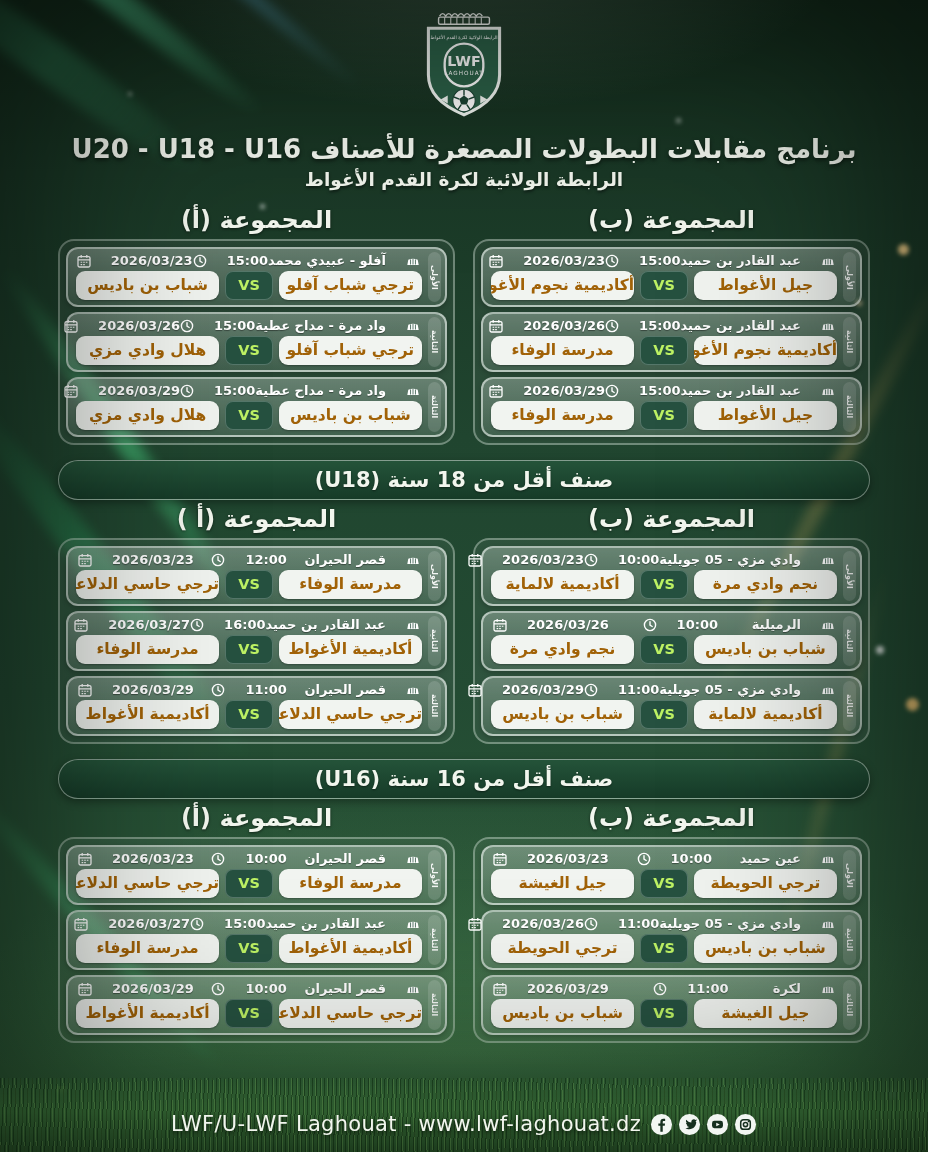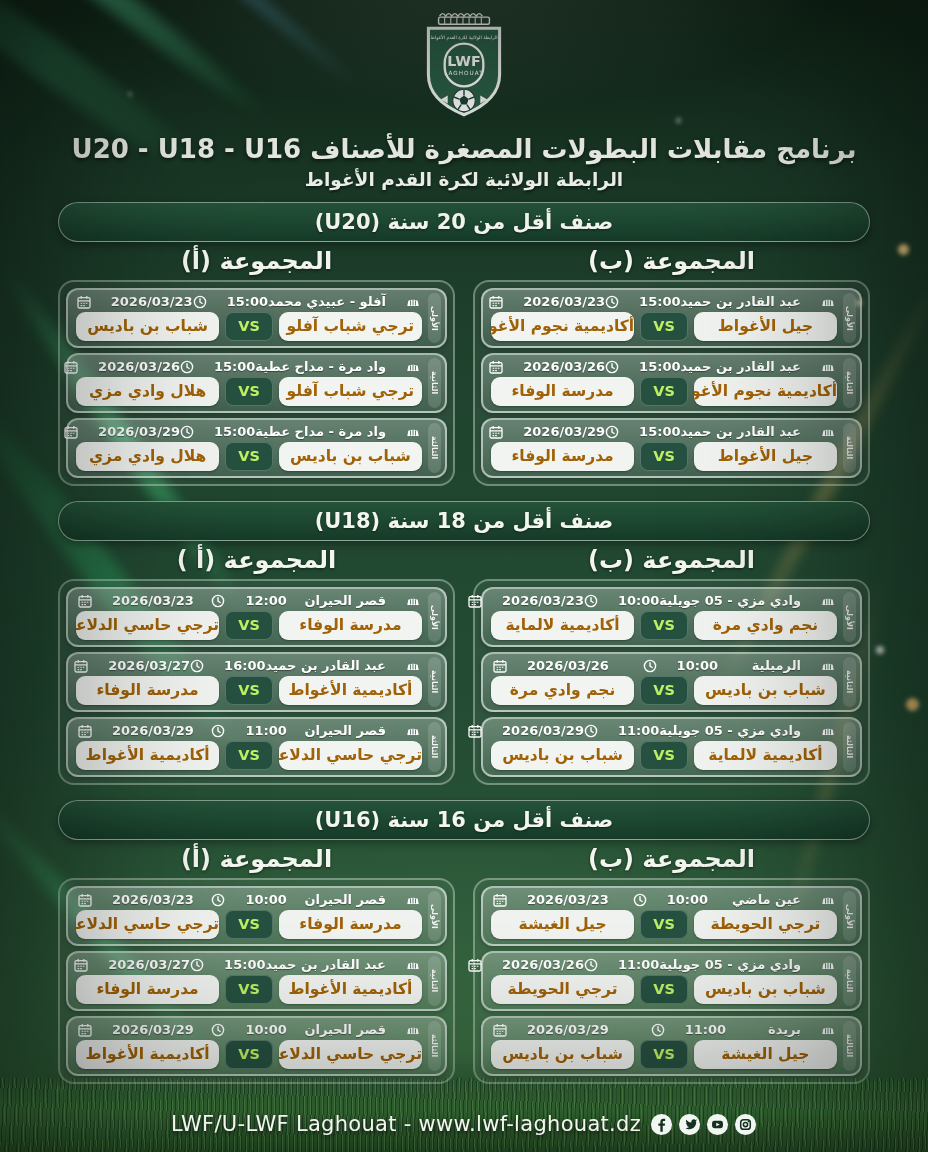--- a/index.html
+++ b/index.html
@@ -114,23 +114,20 @@
             <path d="M50,86 V80.5 M54.6,89.6 L60,87.5 M52.8,95 L56,100 M47.2,95 L44,100 M45.4,89.6 L40,87.5" stroke="#1c4434" stroke-width="1.4" fill="none"></path>
           </g>
         </svg>
       </div>
       <h1 class="title" dir="rtl">برنامج مقابلات البطولات المصغرة للأصناف U20 - U18 - U16</h1>
       <h2 class="subtitle" dir="rtl">الرابطة الولائية لكرة القدم الأغواط</h2>
     </header>
 
     <main class="sections">
   <section class="section">
-    <div class="section-bar">
-      <span class="section-title" dir="rtl">صنف أقل من 20 سنة (U20)</span>
-    </div>
     <div class="groups">
   <div class="group">
     <div class="group-title" dir="rtl">المجموعة (ب)</div>
     <div class="panel">
   <article class="match">
     <div class="m-head">
       <span class="meta venue">
         <svg class="ic" viewBox="0 0 16 12">
                         <path d="M1.5,10.5 L2.6,4.6 Q8,2.2 13.4,4.6 L14.5,10.5 Z" fill="currentColor"></path>
                         <path d="M5.2,4.2 V10 M8,3.6 V10 M10.8,4.2 V10" stroke="#2b5442" stroke-width="0.9" fill="none"></path>
@@ -558,21 +555,21 @@
   <div class="group">
     <div class="group-title" dir="rtl">المجموعة (ب)</div>
     <div class="panel">
   <article class="match">
     <div class="m-head">
       <span class="meta venue">
         <svg class="ic" viewBox="0 0 16 12">
                         <path d="M1.5,10.5 L2.6,4.6 Q8,2.2 13.4,4.6 L14.5,10.5 Z" fill="currentColor"></path>
                         <path d="M5.2,4.2 V10 M8,3.6 V10 M10.8,4.2 V10" stroke="#2b5442" stroke-width="0.9" fill="none"></path>
                       </svg>
-        <span>عين ماضي</span>
+        <span>عين حميد</span>
       </span>
       <span class="meta time">
         <svg class="ic" viewBox="0 0 14 14">
                         <circle cx="7" cy="7" r="5.6" fill="none" stroke="currentColor" stroke-width="1.4"></circle>
                         <path d="M7,3.8 v3.4 l2.2,1.3" stroke="currentColor" stroke-width="1.4" fill="none" stroke-linecap="round"></path>
                       </svg>
         <span>10:00</span>
       </span>
       <span class="meta date">
         <svg class="ic" viewBox="0 0 14 14">
@@ -624,21 +621,21 @@
     <span class="round-tab">الثانية</span>
   </article>
 
   <article class="match">
     <div class="m-head">
       <span class="meta venue">
         <svg class="ic" viewBox="0 0 16 12">
                         <path d="M1.5,10.5 L2.6,4.6 Q8,2.2 13.4,4.6 L14.5,10.5 Z" fill="currentColor"></path>
                         <path d="M5.2,4.2 V10 M8,3.6 V10 M10.8,4.2 V10" stroke="#2b5442" stroke-width="0.9" fill="none"></path>
                       </svg>
-        <span>بريدة</span>
+        <span>لكرة</span>
       </span>
       <span class="meta time">
         <svg class="ic" viewBox="0 0 14 14">
                         <circle cx="7" cy="7" r="5.6" fill="none" stroke="currentColor" stroke-width="1.4"></circle>
                         <path d="M7,3.8 v3.4 l2.2,1.3" stroke="currentColor" stroke-width="1.4" fill="none" stroke-linecap="round"></path>
                       </svg>
         <span>11:00</span>
       </span>
       <span class="meta date">
         <svg class="ic" viewBox="0 0 14 14">

